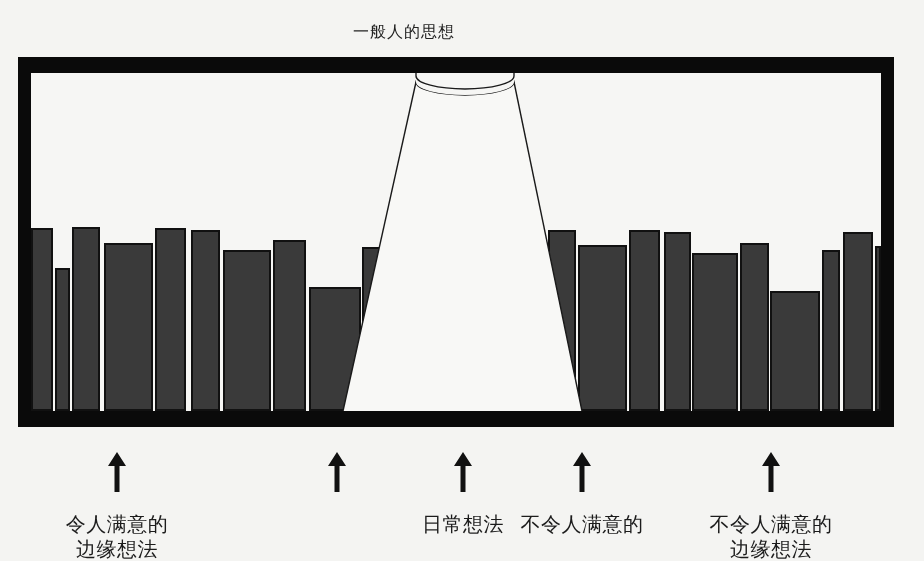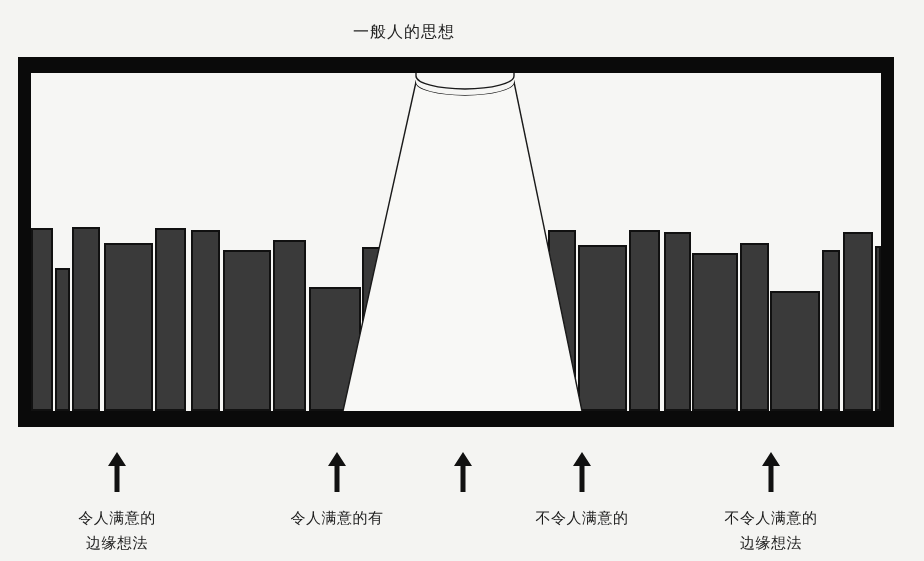--- a/index.html
+++ b/index.html
@@ -25,21 +25,21 @@
     position:absolute; background:#3a3a3a;
     box-shadow: inset 0 0 0 2px #111;
   }
   svg.cone { position:absolute; left:0; top:0; }
   .marker {
     position:absolute; top:452px; width:160px; margin-left:-80px;
     text-align:center;
   }
   .arrow { display:block; margin:0 auto; width:20px; height:40px; }
   .label {
-    display:block; margin-top:14px; font-size:15px; line-height:25px; color:#1c1c1c;
+    display:block; margin-top:20px; font-size:20px; line-height:25px; color:#1c1c1c;
     letter-spacing:0.5px;
   }
 </style>
 </head>
 <body>
 
 <div class="title">一般人的思想</div>
 
 <div class="frame"></div>
 <div class="inner"></div>
@@ -87,27 +87,29 @@
       <span class="label">
         <div>令人满意的</div>
         <div>边缘想法</div>
       </span>
     </div>
     <div class="marker" style="left: 337px;">
       <svg class="arrow" viewBox="0 0 20 40">
         <polygon points="10,0 19,14 12.5,14 12.5,40 7.5,40 7.5,14 1,14" fill="#111"></polygon>
       </svg>
       <span class="label">
-        <div>令人满意的有</div>
       </span>
     </div>
     <div class="marker" style="left: 463px;">
       <svg class="arrow" viewBox="0 0 20 40">
         <polygon points="10,0 19,14 12.5,14 12.5,40 7.5,40 7.5,14 1,14" fill="#111"></polygon>
       </svg>
+      <span class="label">
+        <div>日常想法</div>
+      </span>
     </div>
     <div class="marker" style="left: 582px;">
       <svg class="arrow" viewBox="0 0 20 40">
         <polygon points="10,0 19,14 12.5,14 12.5,40 7.5,40 7.5,14 1,14" fill="#111"></polygon>
       </svg>
       <span class="label">
         <div>不令人满意的</div>
       </span>
     </div>
     <div class="marker" style="left: 771px;">

